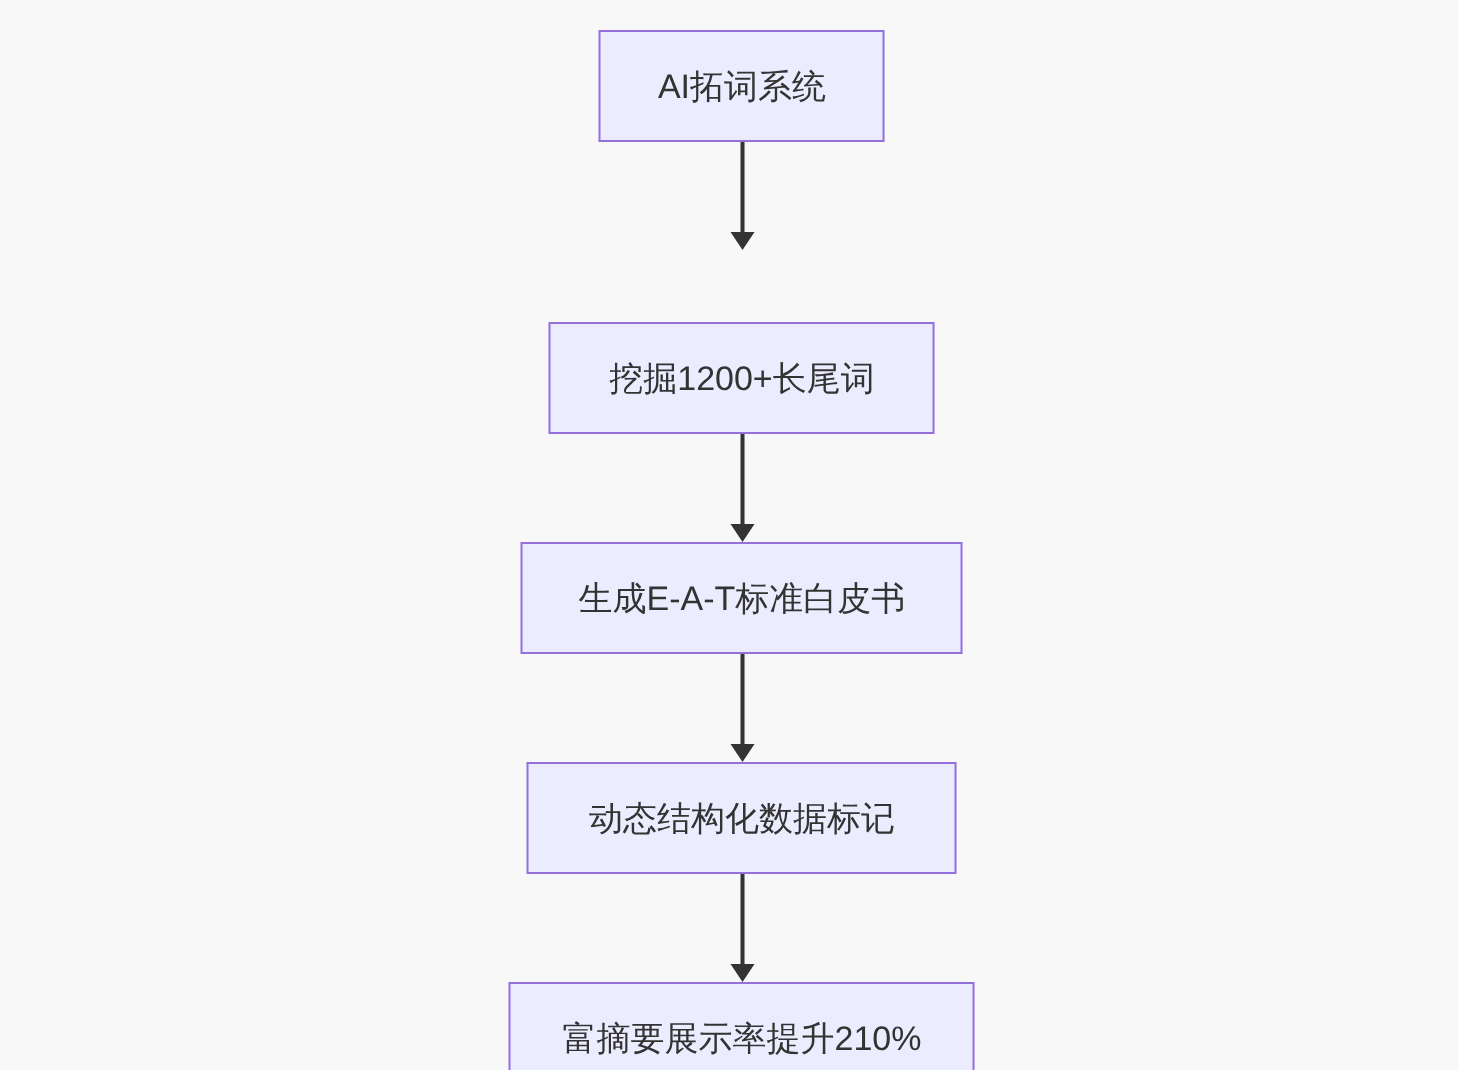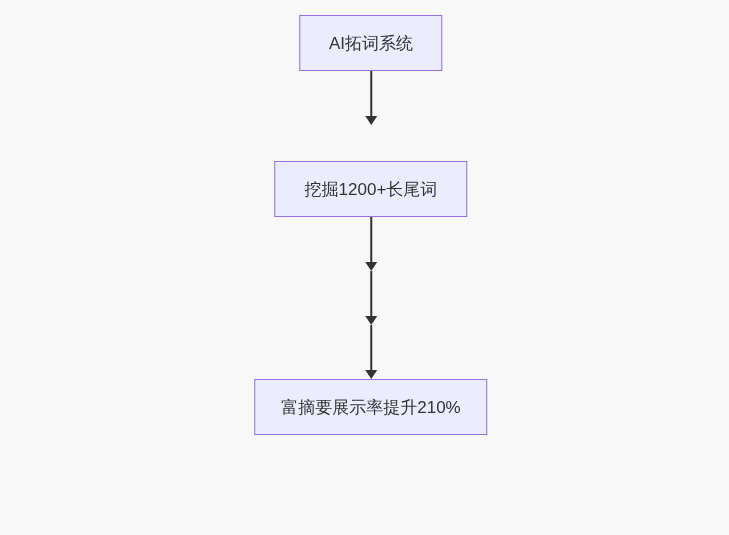--- a/index.html
+++ b/index.html
@@ -83,26 +83,32 @@
 
     <div class="node n2">
       <span>挖掘1200+长尾词</span>
     </div>
 
     <div class="edge">
       <div class="edge-line"></div>
       <div class="edge-head"></div>
     </div>
 
+    <div class="node n3">
+      <span>生成E-A-T标准白皮书</span>
+    </div>
 
     <div class="edge">
       <div class="edge-line"></div>
       <div class="edge-head"></div>
     </div>
 
+    <div class="node n4">
+      <span>动态结构化数据标记</span>
+    </div>
 
     <div class="edge">
       <div class="edge-line"></div>
       <div class="edge-head"></div>
     </div>
 
     <div class="node n5">
       <span>富摘要展示率提升210%</span>
     </div>
 

